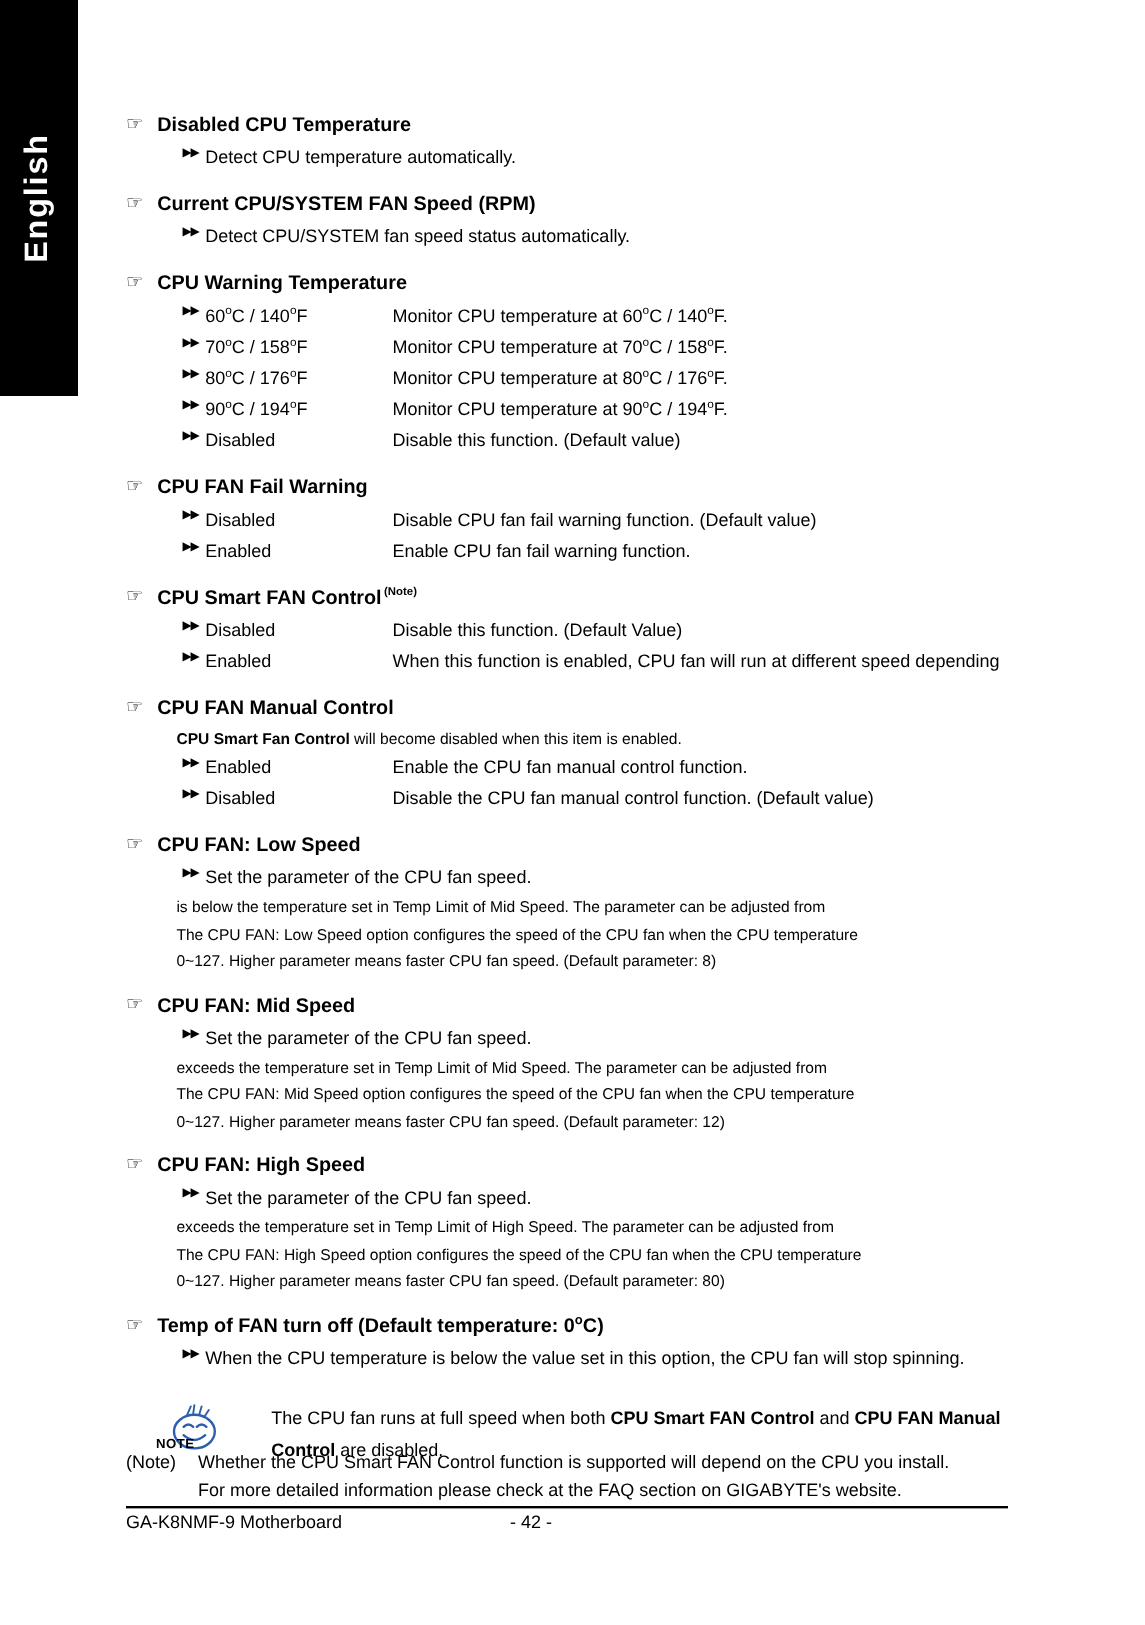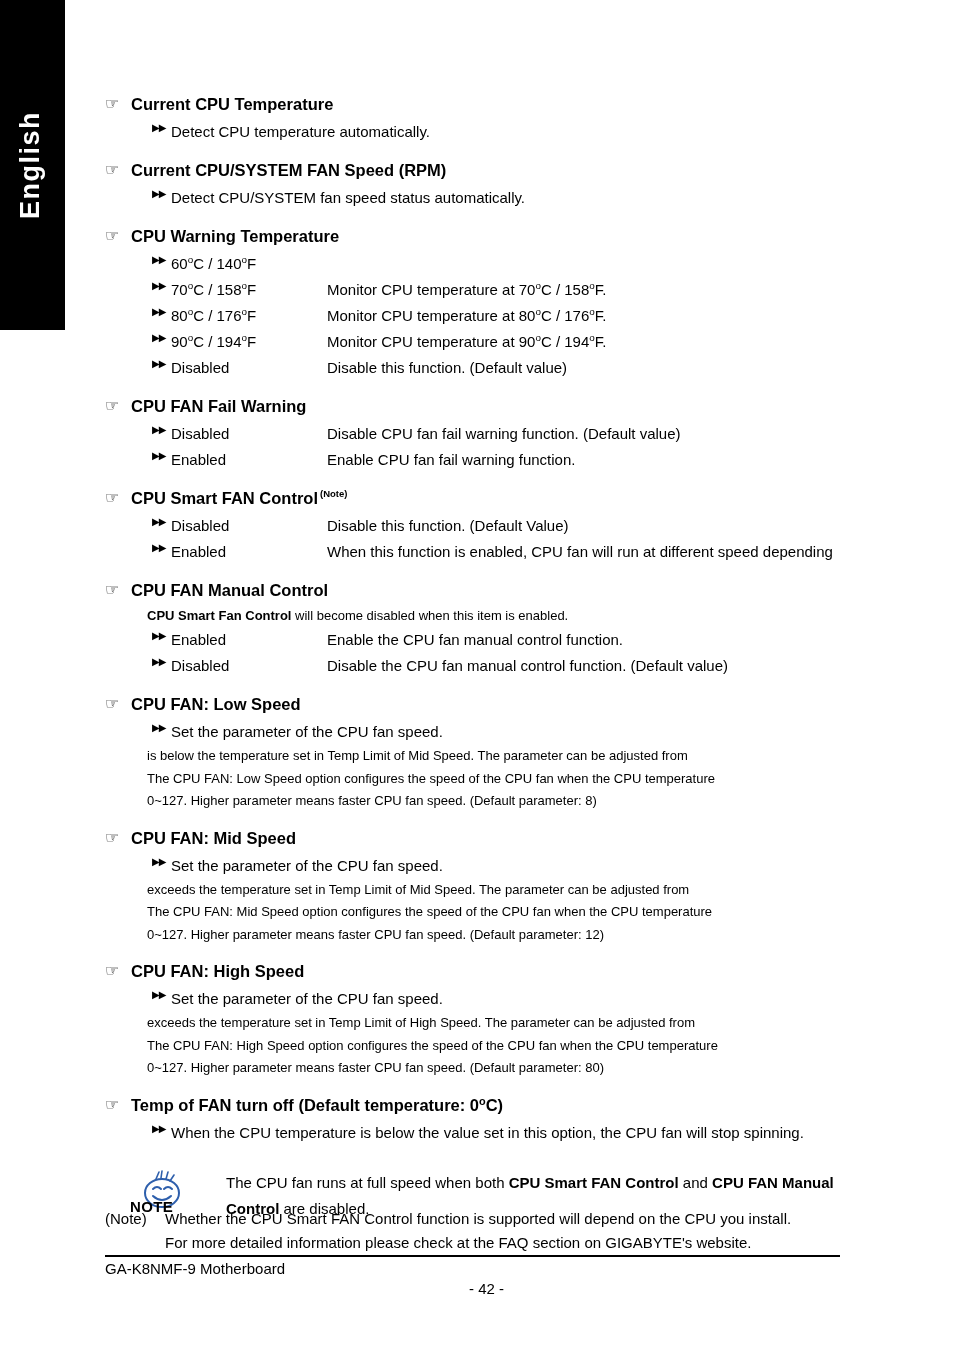--- a/index.html
+++ b/index.html
@@ -153,21 +153,21 @@
     position: absolute;
     left: 14px;
     top: 2px;
     width: 46px;
     height: 40px;
   }
   #note-word {
     position: absolute;
     left: 5px;
     top: 30px;
-    font-size: 15px;
+    font-size: 11px;
     font-weight: bold;
     letter-spacing: 0.4px;
   }
   #note-text {
     flex: 1 1 auto;
     font-size: 15px;
     line-height: 1.73;
     padding-top: 2px;
     margin-left: 29px;
   }
@@ -196,37 +196,36 @@
     height: 2px;
     background: #000000;
   }
   #footer {
     position: absolute;
     left: 105px;
     top: 1260px;
     width: 735px;
     font-size: 15px;
     display: flex;
-    gap: 44px;
   }
   #footer-left { flex: 0 0 320px; }
-  #footer-page { flex: 0 0 auto; margin-top: 20px; }
+  #footer-page { flex: 0 0 auto; }
 </style>
 </head>
 <body>
 
 <div id="lang-tab">
   <div id="lang-tab-label">English</div>
 </div>
 
 <div id="content">
     <div class="section">
       <div class="heading first">
         <span class="hand-icon">☞</span>
-        <span class="heading-text">Current CPU Temperature</span>
+        <span class="heading-text">Disabled CPU Temperature</span>
       </div>
       <div class="note-row">
         <span class="arrow-icon">▶▶</span>
         <span class="note-text">Detect CPU temperature automatically.</span>
       </div>
     </div>
     <div class="section">
       <div class="heading">
         <span class="hand-icon">☞</span>
         <span class="heading-text">Current CPU/SYSTEM FAN Speed (RPM)</span>
@@ -237,20 +236,21 @@
       </div>
     </div>
     <div class="section">
       <div class="heading">
         <span class="hand-icon">☞</span>
         <span class="heading-text">CPU Warning Temperature</span>
       </div>
       <div class="opt-row">
         <span class="arrow-icon">▶▶</span>
         <span class="opt-label">60<span class="deg">o</span>C / 140<span class="deg">o</span>F</span>
+        <span class="opt-desc">Monitor CPU temperature at 60<span class="deg">o</span>C / 140<span class="deg">o</span>F.</span>
       </div>
       <div class="opt-row">
         <span class="arrow-icon">▶▶</span>
         <span class="opt-label">70<span class="deg">o</span>C / 158<span class="deg">o</span>F</span>
         <span class="opt-desc">Monitor CPU temperature at 70<span class="deg">o</span>C / 158<span class="deg">o</span>F.</span>
       </div>
       <div class="opt-row">
         <span class="arrow-icon">▶▶</span>
         <span class="opt-label">80<span class="deg">o</span>C / 176<span class="deg">o</span>F</span>
         <span class="opt-desc">Monitor CPU temperature at 80<span class="deg">o</span>C / 176<span class="deg">o</span>F.</span>

